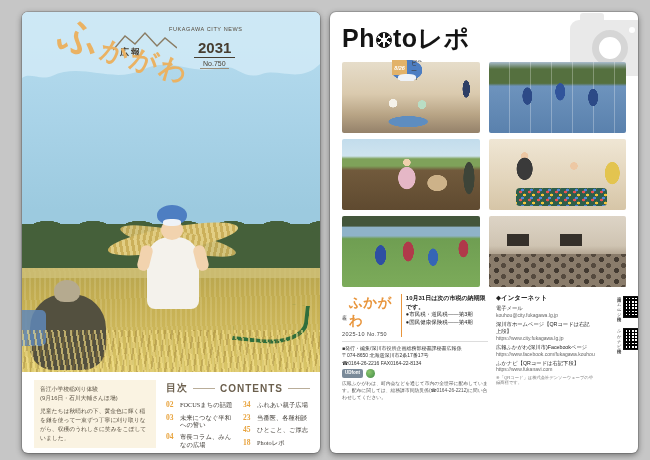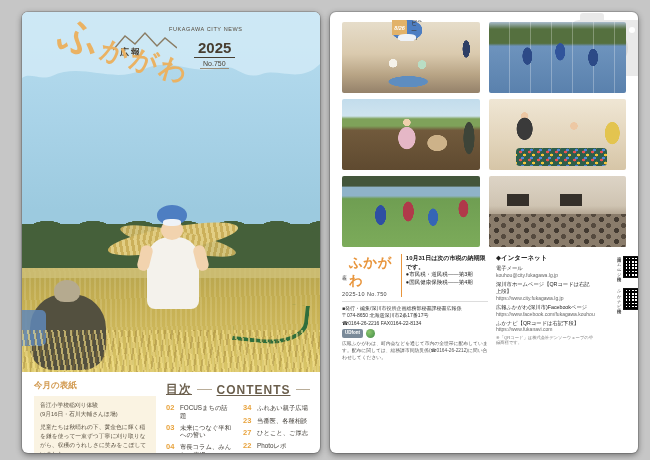--- a/index.html
+++ b/index.html
@@ -60,23 +60,23 @@
 
   
   .cover-info{display:flex;gap:10px;padding:8px 10px 0 12px;height:73px;}
   .ci-left{width:122px;}
   .ci-heading{color:#d29a50;font-size:8.5px;font-weight:bold;margin:0 0 4px;}
   .ci-box{background:#faf3e2;padding:5px 6px;font-size:5.8px;line-height:1.55;color:#5c5344;}
   .ci-box .b1{margin:0;}
   .ci-box .b2{margin:0 0 4px;}
   .ci-right{flex:1;}
   .toc-head{display:flex;align-items:center;gap:5px;margin:1px 0 5px;}
-  .toc-head .t{font-size:12px;font-weight:bold;color:#6b5f4d;letter-spacing:1px;text-decoration:underline;}
+  .toc-head .t{font-size:10px;font-weight:bold;color:#6b5f4d;letter-spacing:1px;}
   .toc-head .ln{flex:1;height:1px;background:#b9ad99;}
-  .toc-cols{display:flex;gap:10px;}
+  .toc-cols{display:flex;gap:10px;font-family:Liberation Serif, serif;}
   .toc-col{flex:1;}
   .toc-item{display:flex;gap:3px;margin:0 0 3.5px;align-items:baseline;}
   .toc-num{color:#e8a33d;font-weight:bold;font-size:7.5px;width:11px;flex:none;}
   .toc-label{font-size:6.3px;color:#3f3b35;line-height:1.2;}
 
   
   .page-right{padding:10px 12px;box-sizing:border-box;}
   .pr-title{font-size:25px;font-weight:bold;color:#141414;letter-spacing:.5px;margin:0 0 7px;position:relative;z-index:2;}
   .aperture{display:inline-block;width:16px;height:16px;border-radius:50%;vertical-align:-1px;
       border:1.5px solid #141414;box-sizing:border-box;margin:0 1px;
@@ -193,27 +193,26 @@
 
       <svg class="wave" width="298" height="96" viewBox="0 0 298 96">
         <path d="M0,0 H298 V52 C278,72 258,56 240,62 C220,69 214,50 196,56 C170,64 150,44 120,58 C90,72 60,50 30,64 C18,69 8,60 0,66 Z" fill="#d2eaf6" opacity="0.82"></path>
       </svg>
       <svg class="mountains" width="64" height="26" viewBox="0 0 64 26">
         <polyline points="0,22 12,8 22,16 32,5 44,18 52,10 64,20" fill="none" stroke="#8a7c64" stroke-width="1.4"></polyline>
       </svg>
       <div class="masthead-gyoho">広報</div>
       <div class="masthead-title">ふかがわ</div>
       <div class="masthead-en">FUKAGAWA CITY NEWS</div>
-      <div class="masthead-year">2025</div>
+      <div class="masthead-year">2031</div>
       <div class="masthead-no">No.750</div>
     </div>
 
     <div class="cover-info">
       <div class="ci-left">
-        <div class="ci-heading">今月の表紙</div>
         <div class="ci-box">
           <p class="b1">音江小学校稲刈り体験</p>
           <p class="b2">(9月16日・石川大輔さんほ場)</p>
           <p class="b1">児童たちは秋晴れの下、黄金色に輝く稲を鎌を使って一束ずつ丁寧に刈り取りながら、収穫のうれしさに笑みをこぼしていました。</p>
         </div>
       </div>
       <div class="ci-right">
         <div class="toc-head">
           <span class="t">目次</span>
           <span class="ln"></span>
@@ -239,37 +238,38 @@
           <div class="toc-col">
             <div class="toc-item">
                 <span class="toc-num">34</span>
                 <span class="toc-label">ふれあい親子広場</span>
               </div>
             <div class="toc-item">
                 <span class="toc-num">23</span>
                 <span class="toc-label">当番医、各種相談</span>
               </div>
             <div class="toc-item">
-                <span class="toc-num">27</span>
+                <span class="toc-num">45</span>
                 <span class="toc-label">ひとこと、ご厚志</span>
               </div>
             <div class="toc-item">
-                <span class="toc-num">22</span>
+                <span class="toc-num">18</span>
                 <span class="toc-label">Photoレポ</span>
               </div>
           </div>
         </div>
       </div>
     </div>
   </div>
 
   <div class="page page-right">
     <div class="camera-wm">
         <div class="cam-dot"></div>
       </div>
+    <h1 class="pr-title"><span>Ph</span><span class="aperture"></span><span>to</span><span>レポ</span></h1>
 
     <div class="photo-grid">
       <div class="cell">
         <div class="cap">
           <span class="badge">9/6</span>
           <span class="captext">
               <span class="capline">「救急の日」に伴う普通救命講習会</span>
             </span>
         </div>
         <div class="photo photo-0"></div>

